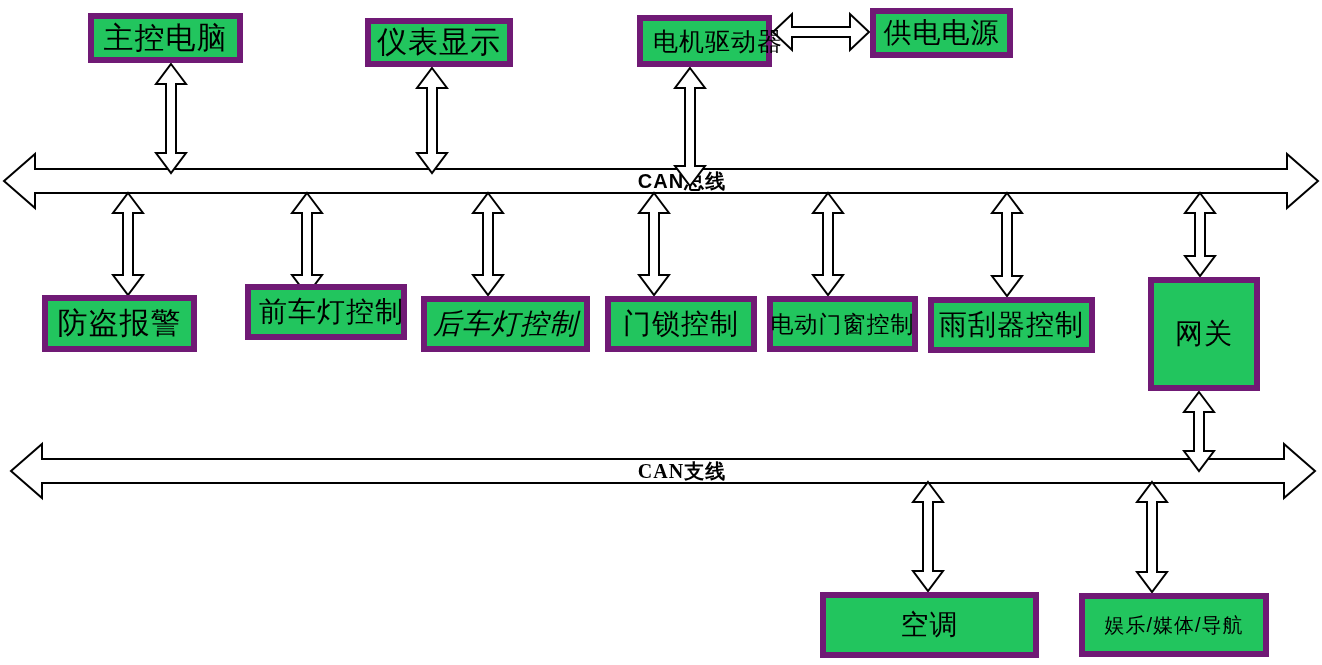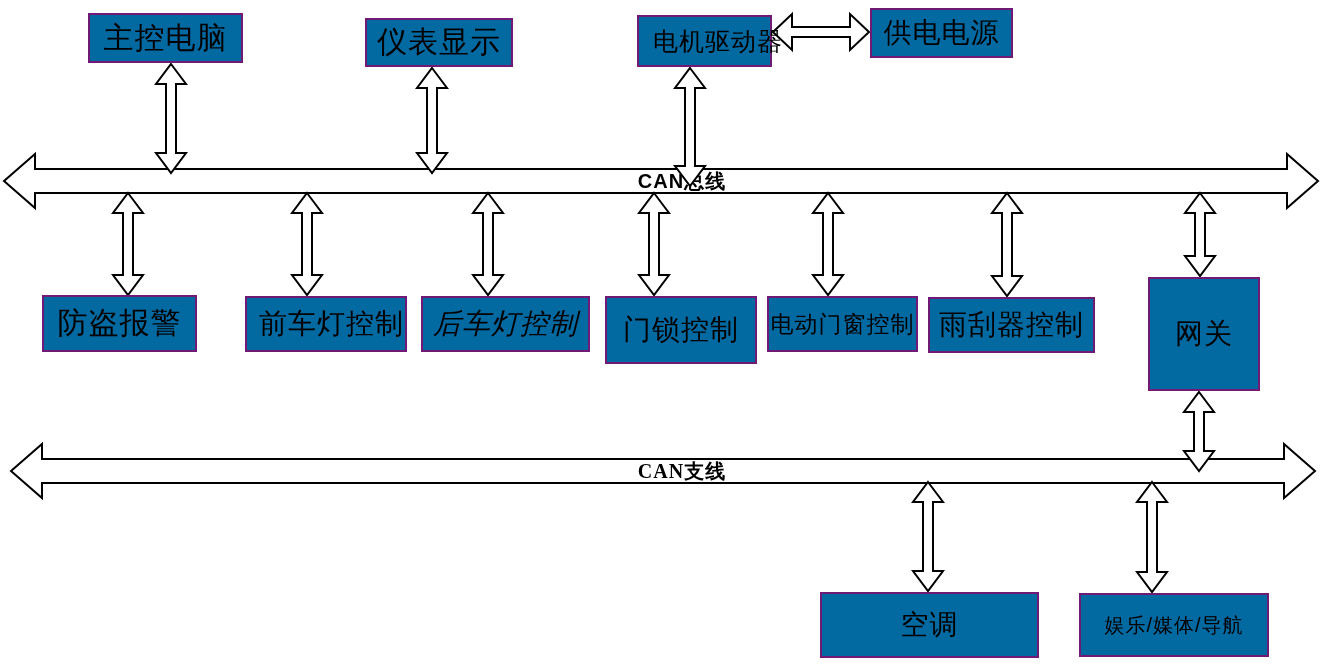--- a/index.html
+++ b/index.html
@@ -7,22 +7,22 @@
     position:relative;
     width:1322px;height:665px;
     background:#ffffff;
     font-family:"Liberation Sans","DejaVu Sans",sans-serif;
     color:#000;
     overflow:hidden;
   }
   .node{
     position:absolute;
     box-sizing:border-box;
-    border:2px solid #701a75;
-    background:#0369a1;
+    border:6px solid #701a75;
+    background:#22c55e;
     display:flex;
     align-items:center;
     justify-content:center;
     text-align:right;
     font-size:28px;
     letter-spacing:1px;
     white-space:nowrap;
   }
   .fs30{font-size:30px;}
   .fs28{font-size:28px;}
@@ -101,23 +101,23 @@
   <svg class="conn" style="left:1136px;top:481px;width:32px;height:112px;" width="32" height="112" viewBox="0 0 32 112">
       <polygon points="16,1 31,21 21,21 21,91 31,91 16,111 1,91 11,91 11,21 1,21" fill="#ffffff" stroke="#000000" stroke-width="2" stroke-linejoin="miter"></polygon>
     </svg>
 
   <div class="node fs30" style="left:88px;top:13px;width:155px;height:50px;">主控电脑</div>
   <div class="node fs30" style="left:365px;top:18px;width:148px;height:49px;">仪表显示</div>
   <div class="node fs25" style="left:637px;top:15px;width:135px;height:52px;">电机驱动器</div>
   <div class="node fs28" style="left:870px;top:8px;width:143px;height:50px;">供电电源</div>
 
   <div class="node fs30" style="left:42px;top:295px;width:155px;height:57px;">防盗报警</div>
-  <div class="node fs28" style="left:245px;top:296px;width:162px;height:56px;padding-left:11px;">前车灯控制</div>
+  <div class="node fs28" style="left:245px;top:284px;width:162px;height:56px;padding-left:11px;">前车灯控制</div>
   <div class="node fs28" style="left:421px;top:296px;width:169px;height:56px;font-style:italic;">后车灯控制</div>
-  <div class="node fs28" style="left:605px;top:296px;width:152px;height:68px;">门锁控制</div>
+  <div class="node fs28" style="left:605px;top:296px;width:152px;height:56px;">门锁控制</div>
   <div class="node fs23" style="left:767px;top:296px;width:151px;height:56px;">电动门窗控制</div>
   <div class="node fs28" style="left:928px;top:297px;width:167px;height:56px;">雨刮器控制</div>
   <div class="node fs28" style="left:1148px;top:277px;width:112px;height:114px;">网关</div>
 
   <div class="node fs28" style="left:820px;top:592px;width:219px;height:66px;">空调</div>
   <div class="node fs24" style="left:1079px;top:593px;width:190px;height:64px;">娱乐/媒体/导航</div>
 
 </div>
 
 </body></html>

